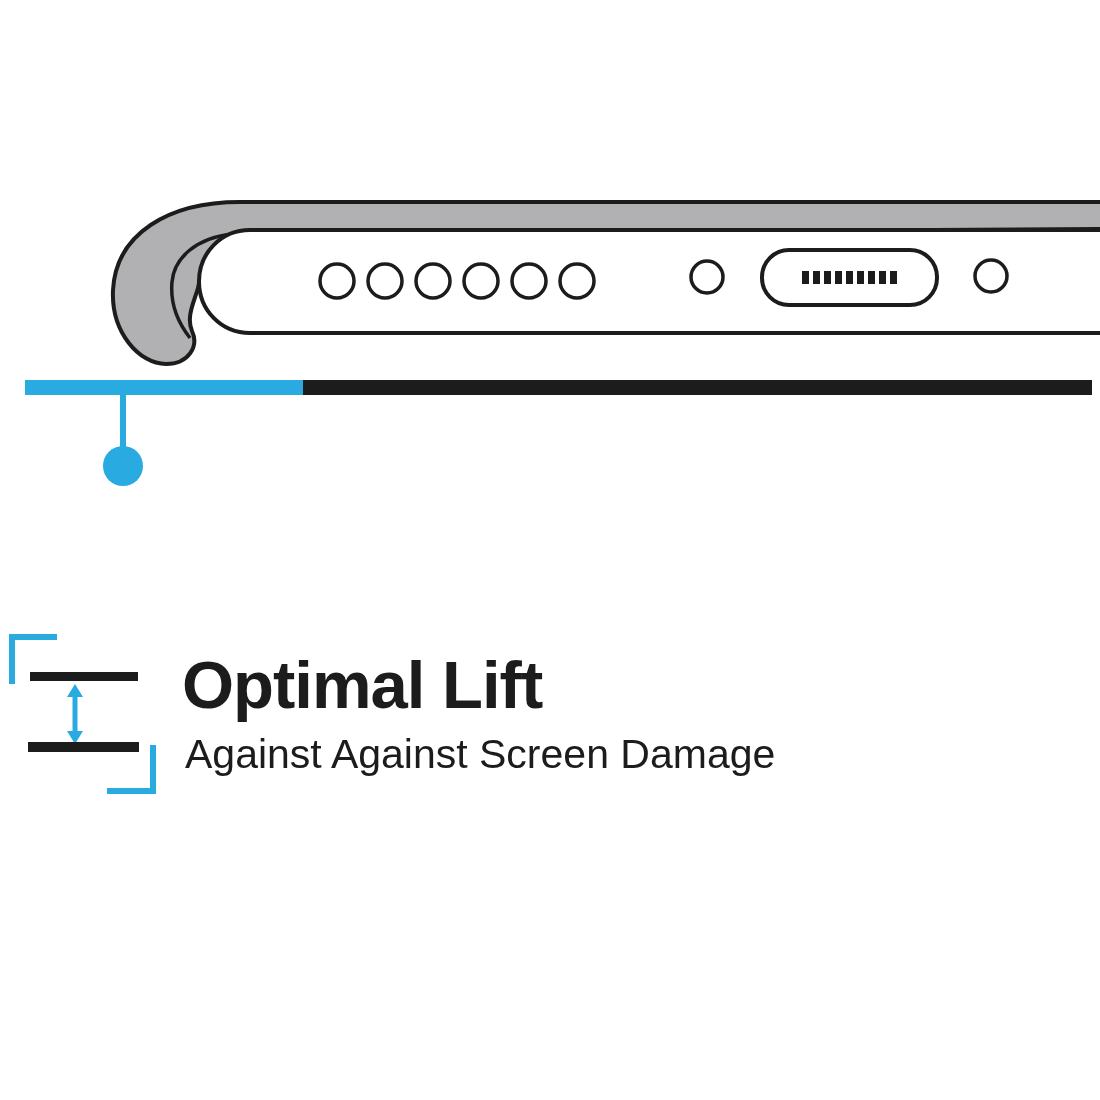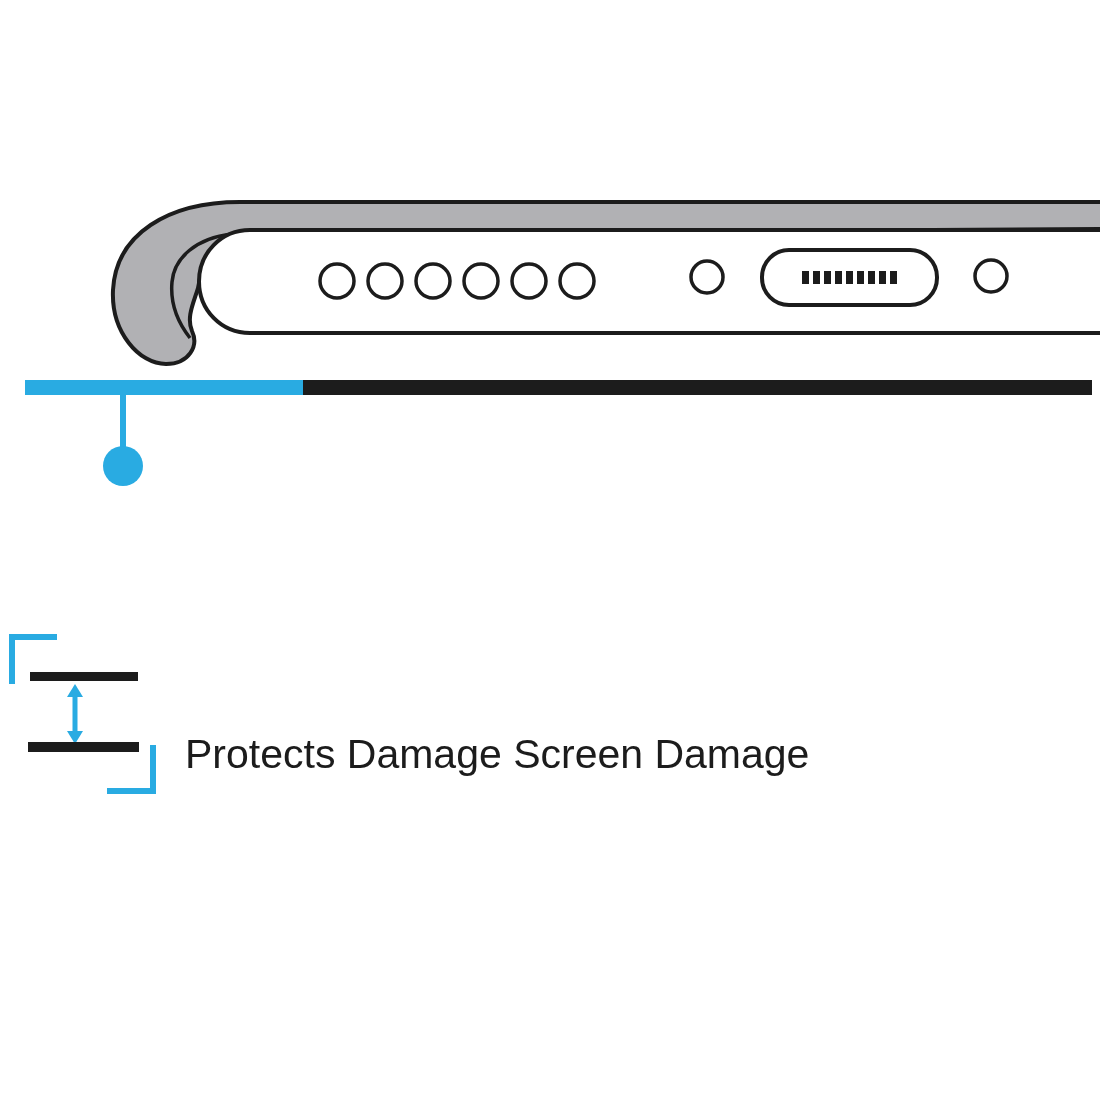--- a/index.html
+++ b/index.html
@@ -125,16 +125,17 @@
         <line class="accent-stroke" stroke-width="5" x1="75" y1="694" x2="75" y2="734"></line>
         <polygon class="accent-fill" points="75,684 67,697 83,697"></polygon>
         <polygon class="accent-fill" points="75,744 67,731 83,731"></polygon>
       </g>
       <rect class="ink-fill" x="28" y="742" width="111" height="10"></rect>
       <polyline class="accent-stroke" stroke-width="6" points="107,791 153,791 153,745"></polyline>
     </g>
   </svg>
 
 
+  <div class="text-label title-label">Optimal Lift</div>
 
-  <div class="text-label subtitle-label">Protects Damage Screen Damage</div>
+  <div class="text-label subtitle-label">Against Against Screen Damage</div>
 
 </div>
 
 </body></html>

